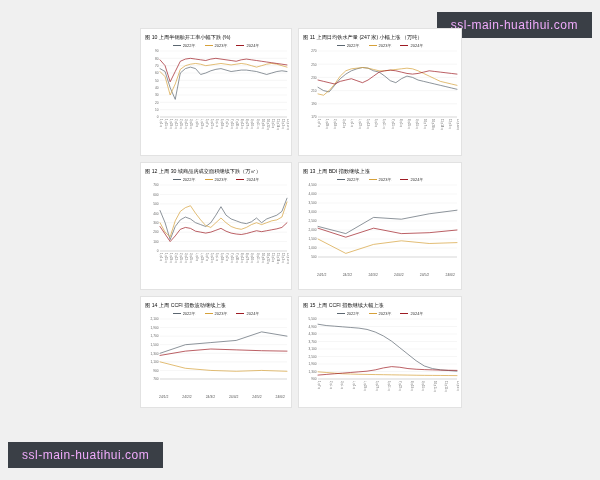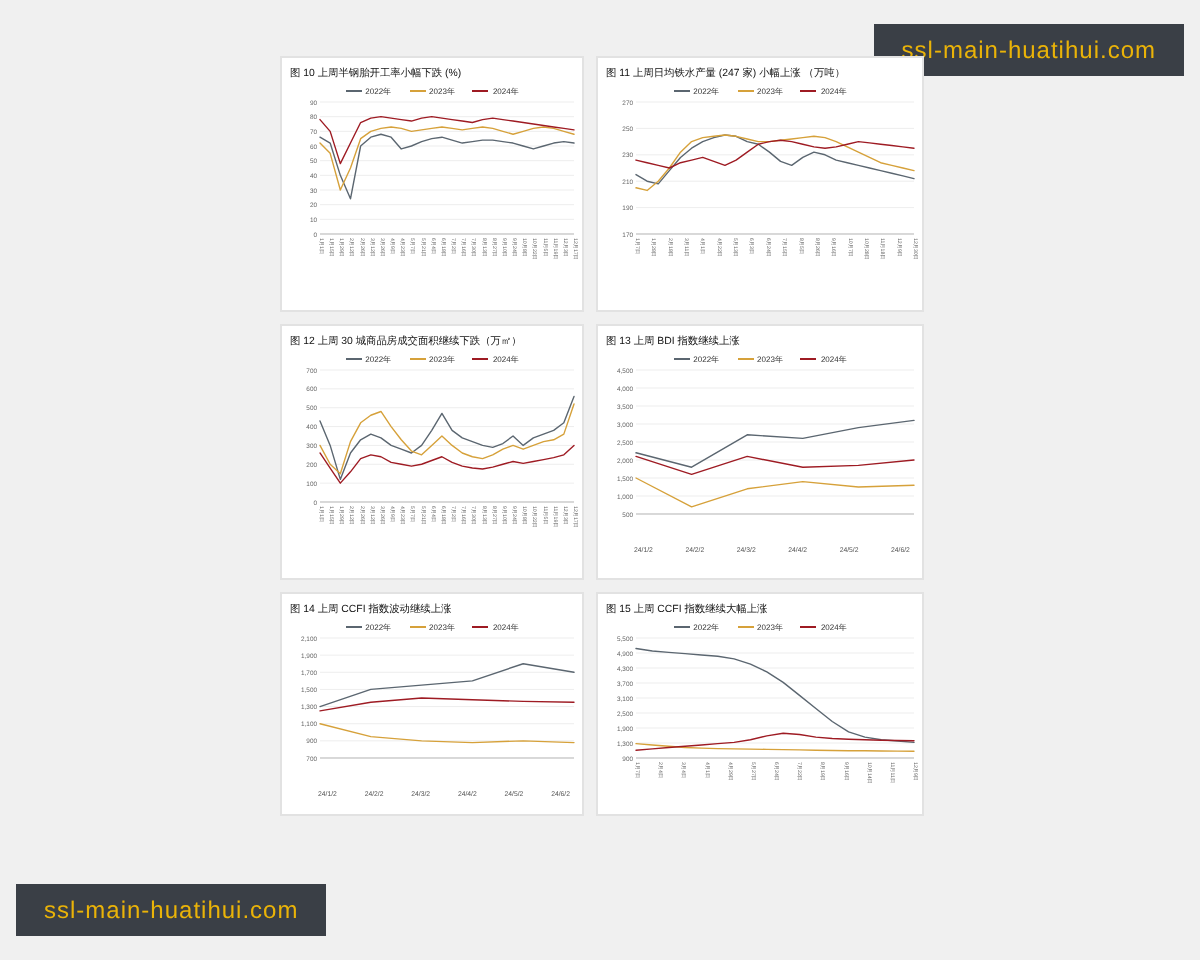--- a/index.html
+++ b/index.html
@@ -12,21 +12,21 @@
   }
   .sheet{
     position:absolute;
     left:0;top:0;
     width:600px;height:480px;
     background:#f0f0f0;
   }
   .watermark{
     position:absolute;
     background:#3a3f46;
-    color:#eab308;
+    color:#f0abfc;
     font-size:12px;
     letter-spacing:.5px;
     padding:6px 14px;
     white-space:nowrap;
   }
   .wm-top{right:8px;top:12px;}
   .wm-bottom{left:8px;bottom:12px;}
 
   .grid{
     position:absolute;

